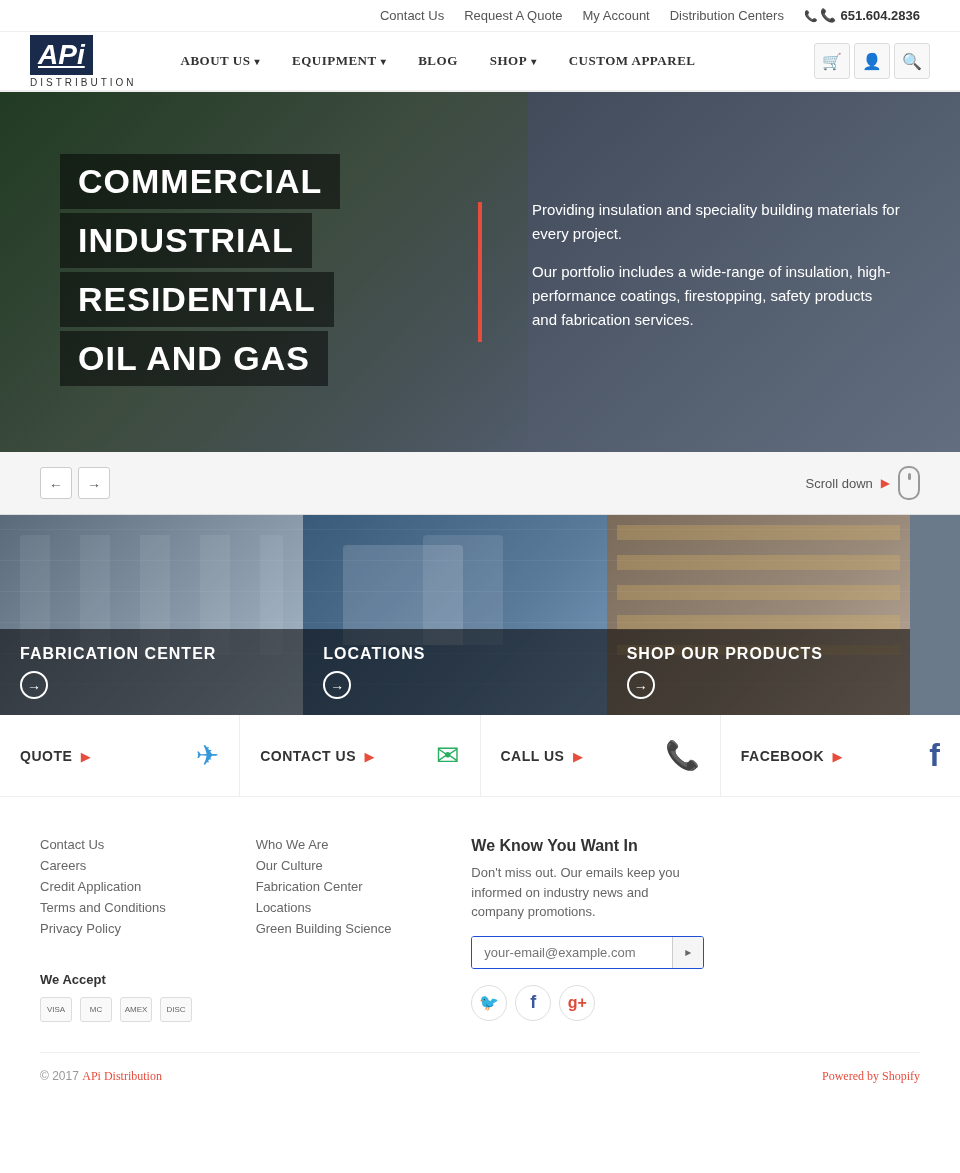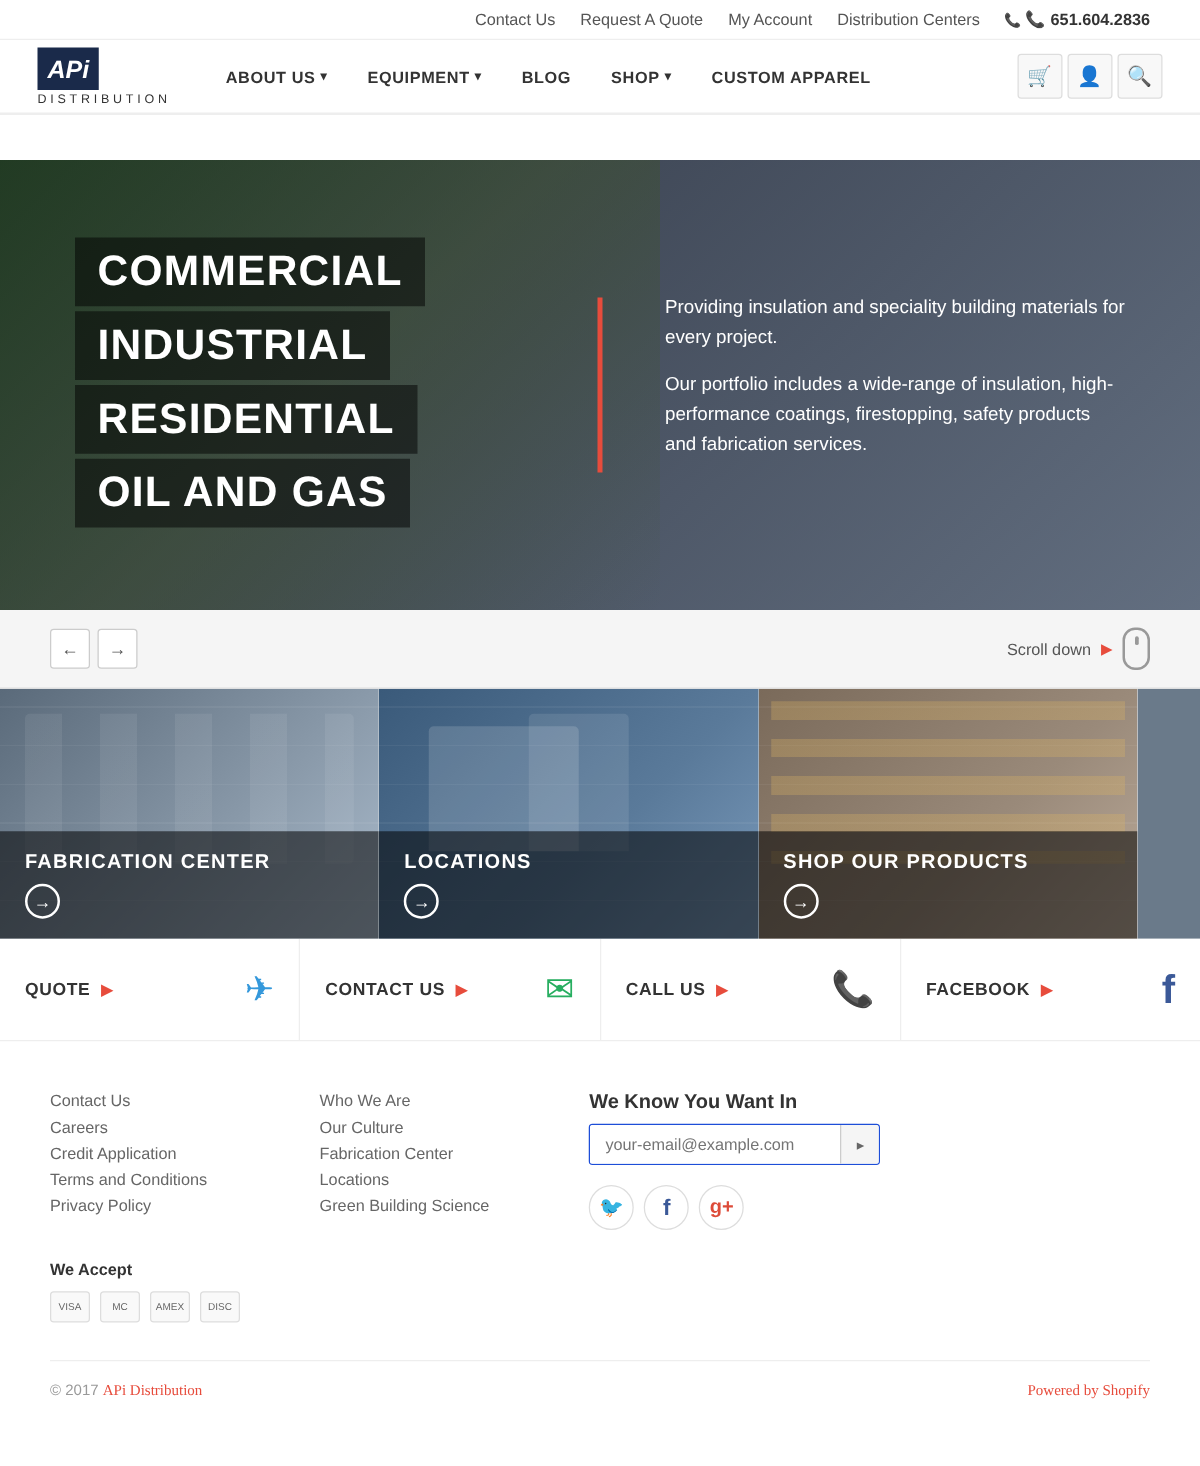--- a/index.html
+++ b/index.html
@@ -32,21 +32,21 @@
     }
     .logo-area { margin-right: 30px; }
     .logo-sub {
       font-size: 10px;
       color: #333;
       letter-spacing: 3px;
       display: block;
       text-align: center;
       margin-top: 2px;
     }
-    .nav-links { display: flex; align-items: flex-end; gap: 4px; flex: 1; }
+    .nav-links { display: flex; align-items: flex-end; gap: 4px; flex: 1; font-family: Liberation Serif, serif; }
     .nav-item {
       padding: 18px 14px;
       font-size: 13px;
       font-weight: 700;
       color: #333;
       text-decoration: none;
       cursor: pointer;
       display: flex;
       align-items: center;
       gap: 4px;
@@ -65,21 +65,20 @@
 
     
     .hero {
       background: linear-gradient(rgba(0,0,0,0.55), rgba(0,0,0,0.45)), #4a4a4a;
       height: 360px;
       display: flex;
       align-items: center;
       padding: 0 60px;
       position: relative;
       overflow: hidden;
-      margin-top: 36px;
     }
     .hero-bg {
       position: absolute; top: 0; left: 0; right: 0; bottom: 0;
       background: linear-gradient(135deg, #2c3e50 0%, #4a5568 40%, #718096 100%);
       opacity: 0.8;
     }
     .hero-content { position: relative; z-index: 2; display: flex; width: 100%; gap: 40px; align-items: center; }
     .hero-left { flex: 1; }
     .hero-title-item {
       background: rgba(0,0,0,0.5);
@@ -305,21 +304,21 @@
   <a>Distribution Centers</a>
   <span class="phone">
     📞 <span>651.604.2836</span>
   </span>
 </div>
 
 <nav class="nav-bar">
   <div class="logo-area">
     <div style="display:flex; align-items:center; gap:0;">
       <div style="background:#1a2a4a; color:#fff; font-size:22px; font-weight:900; padding:6px 8px; line-height:1;">
-        <span style="font-size:20px; font-style:italic;">APi</span>
+        <span style="font-size:28px; font-style:italic;text-decoration:underline;">APi</span>
       </div>
     </div>
     <span class="logo-sub">DISTRIBUTION</span>
   </div>
   <div class="nav-links">
     <a class="nav-item">
       <span>ABOUT US</span>
       <span style="font-size:10px;">▾</span>
     </a>
     <a class="nav-item">
@@ -466,20 +465,21 @@
       <a>Who We Are</a>
       <a>Our Culture</a>
       <a>Fabrication Center</a>
       <a>Locations</a>
       <a>Green Building Science</a>
     </div>
 
 
     <div class="footer-col">
       <div class="newsletter-label">We Know You Want In</div>
+      <div class="newsletter-desc">Don't miss out. Our emails keep you informed on industry news and company promotions.</div>
       <div class="newsletter-form">
         <input class="newsletter-input" type="email" placeholder="your-email@example.com" style="">
         <button class="newsletter-submit">▸</button>
       </div>
       <div class="social-icons">
         <div class="social-icon" style="color:#1da1f2;">🐦</div>
         <div class="social-icon" style="color:#3b5998;font-weight:bold;font-size:18px;">f</div>
         <div class="social-icon" style="color:#dd4b39;font-weight:bold;">g+</div>
       </div>
     </div>

